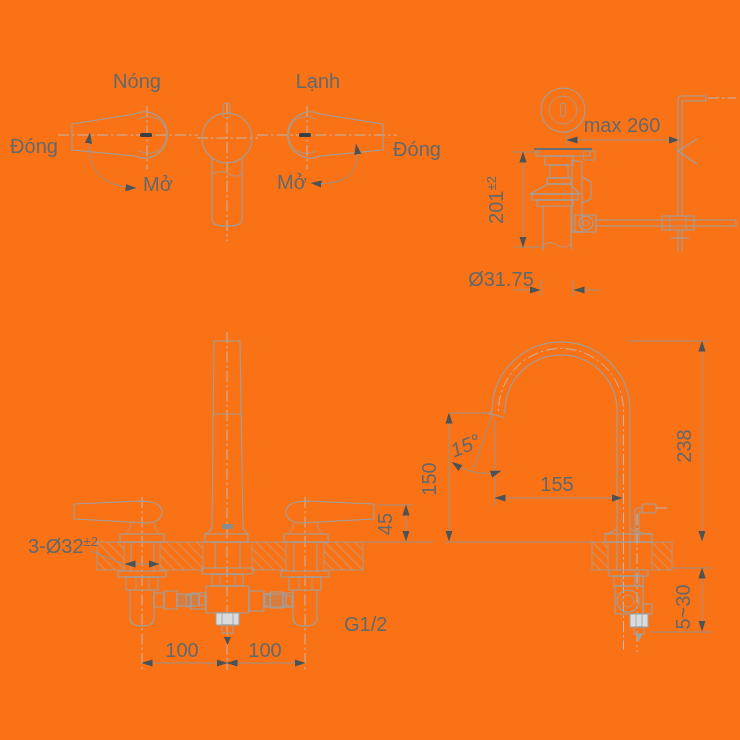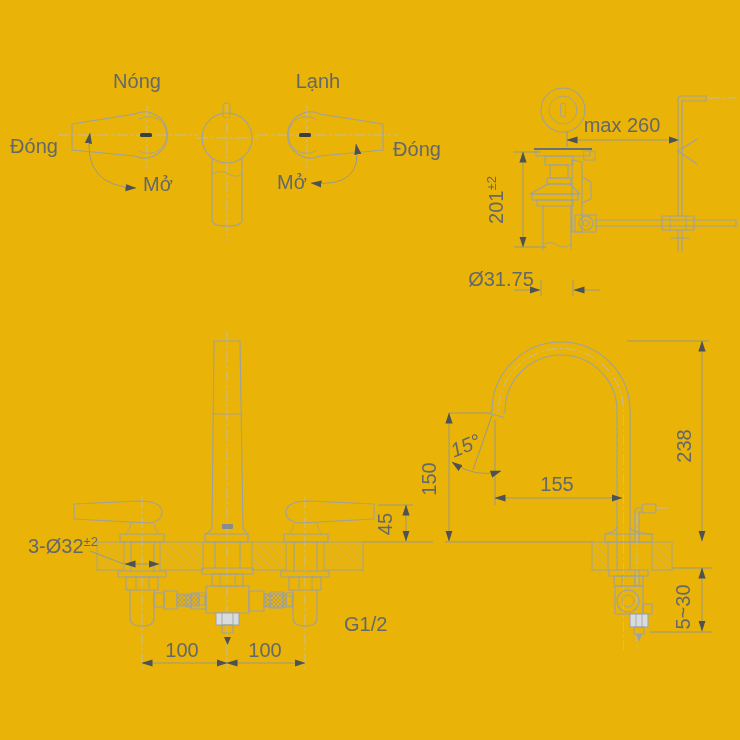--- a/index.html
+++ b/index.html
@@ -1,16 +1,16 @@
 <!DOCTYPE html>
 <html><head>
 <meta charset="utf-8">
 <style>
   html,body{margin:0;padding:0;background:#ffffff;}
-  #stage{position:relative;width:740px;height:740px;background:#eab308;overflow:hidden;}
+  #stage{position:relative;width:740px;height:740px;background:#f97316;overflow:hidden;}
   svg{display:block;}
   .ln{fill:none;stroke:#9ba1a5;stroke-width:1.1;stroke-linejoin:round;stroke-linecap:round;}
   .thin{stroke-width:0.8;}
   .cl{fill:none;stroke:#b9bec1;stroke-width:0.9;stroke-dasharray:11 3 2.5 3;}
   .dim{fill:none;stroke:#8f9598;stroke-width:0.9;}
   .txt{font-family:"Liberation Sans","DejaVu Sans",sans-serif;font-size:20px;fill:#63686b;}
   .sup{font-size:13px;}
   .it{font-style:italic;}
   .darkline{fill:none;stroke:#6a6f72;stroke-width:2.2;}
   .fillgray{fill:#d9dbdc;stroke:#9ba1a5;stroke-width:1;}

